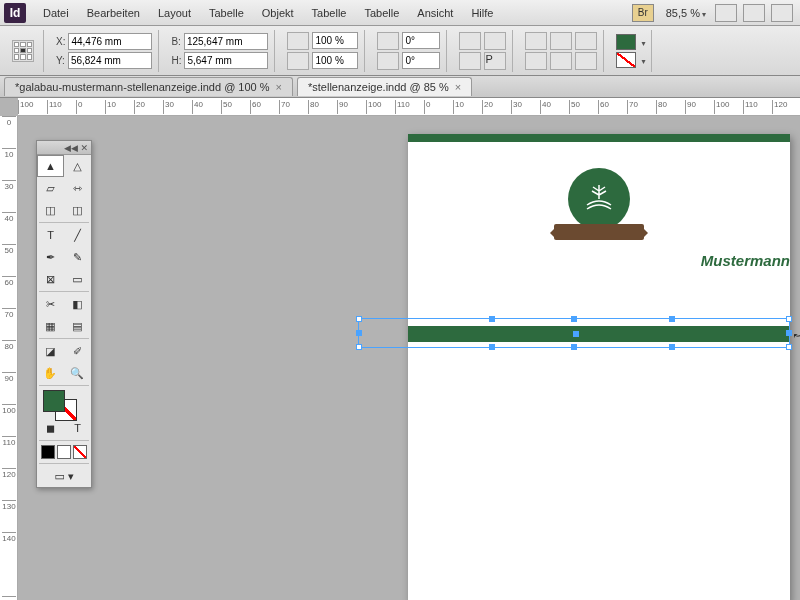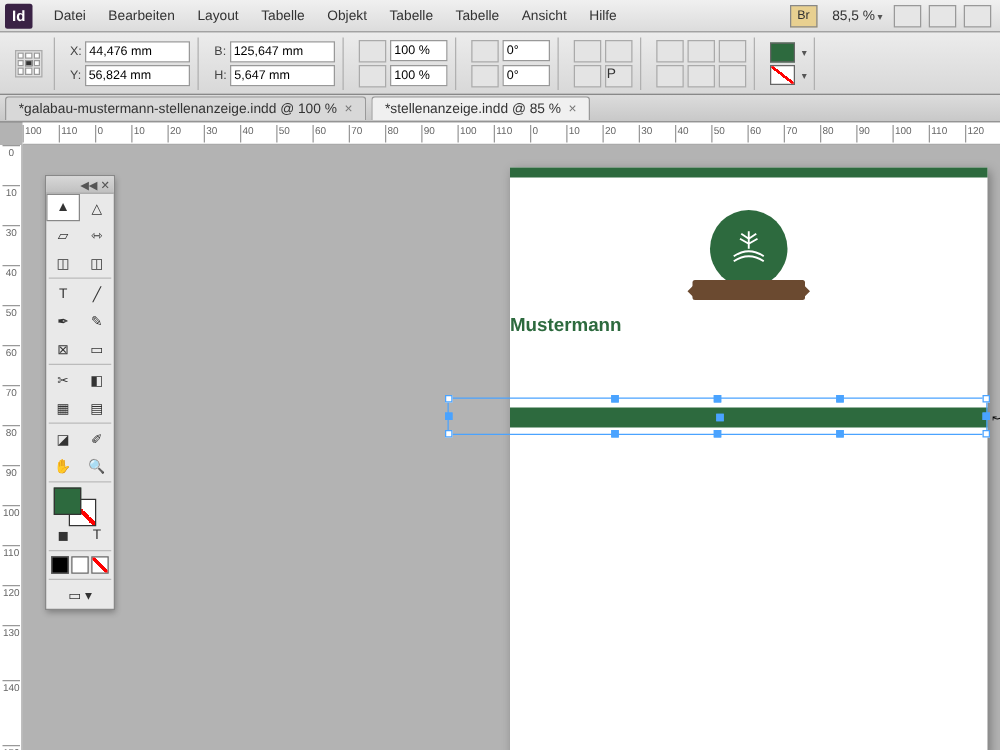--- a/index.html
+++ b/index.html
@@ -26,21 +26,21 @@
 .tab.active { background: #f0f0f0; }
 .tab .x { color: #777; }
 .ruler-h { height: 18px; background: #fff; border-bottom: 1px solid #aaa; display:flex; position: relative; margin-left: 18px;}
 .ruler-v { width: 18px; background: #fff; border-right: 1px solid #aaa; position: absolute; top: 116px; bottom: 0; left: 0; }
 .ruler-h .tick, .ruler-v .tick { position: absolute; font-size: 8px; color: #666; text-align: center; }
 .ruler-h .tick { top: 2px; border-left: 1px solid #999; height: 14px; padding-left: 1px;}
 .ruler-v .tick { left: 2px; border-top: 1px solid #999; width: 14px; padding-top: 1px;}
 .canvas { position: absolute; left: 18px; top: 116px; right: 0; bottom: 0; background: #b3b3b3; }
 .page { position: absolute; left: 390px; top: 18px; width: 382px; height: 470px; background: #fff; box-shadow: 2px 3px 8px rgba(0,0,0,.35); }
 .page .topbar { height: 8px; background: #2d6a3e; }
-.logo-area { text-align: left; margin-top: 26px; }
+.logo-area { text-align: right; margin-top: 26px; font-style: italic; }
 .logo-circle { width: 62px; height: 62px; background: #2d6a3e; border-radius: 50%; margin: 0 auto; display: flex; align-items: center; justify-content: center; }
 .logo-circle svg { fill: #fff; }
 .ribbon { width: 90px; height: 16px; background: #6b4a30; margin: -6px auto 0; border-radius: 2px; position: relative; }
 .ribbon::before, .ribbon::after { content:""; position:absolute; top:3px; width:0; height:0; border: 6px solid transparent; }
 .ribbon::before { left:-10px; border-right-color:#6b4a30; }
 .ribbon::after { right:-10px; border-left-color:#6b4a30; }
 .brand { color: #2d6a3e; font-weight: bold; font-size: 15px; margin-top: 12px; }
 .tagline { color: #2d6a3e; font-size: 10px; }
 .greenbar { position: absolute; left: 0; right: 0; top: 192px; height: 16px; background: #2d6a3e; }
 .sel { position: absolute; border: 1px solid #4aa3ff; }
@@ -225,21 +225,21 @@
     <div class="tick" style="top: 96px;">40</div>
     <div class="tick" style="top: 128px;">50</div>
     <div class="tick" style="top: 160px;">60</div>
     <div class="tick" style="top: 192px;">70</div>
     <div class="tick" style="top: 224px;">80</div>
     <div class="tick" style="top: 256px;">90</div>
     <div class="tick" style="top: 288px;">100</div>
     <div class="tick" style="top: 320px;">110</div>
     <div class="tick" style="top: 352px;">120</div>
     <div class="tick" style="top: 384px;">130</div>
-    <div class="tick" style="top: 428px;">140</div>
+    <div class="tick" style="top: 416px;">140</div>
     <div class="tick" style="top: 448px; margin-top: 32px;">150</div>
   </div>
 
 <div class="canvas">
   <div class="page">
     <div class="topbar"></div>
     <div class="logo-area">
       <div class="logo-circle">
         <svg width="36" height="36" viewBox="0 0 36 36">
             <path d="M18 4 L18 18 M18 10 L12 6 M18 10 L24 6 M18 14 L11 10 M18 14 L25 10 M6 24 Q18 16 30 24 M6 28 Q18 20 30 28" stroke="#fff" stroke-width="1.5" fill="none"></path>

